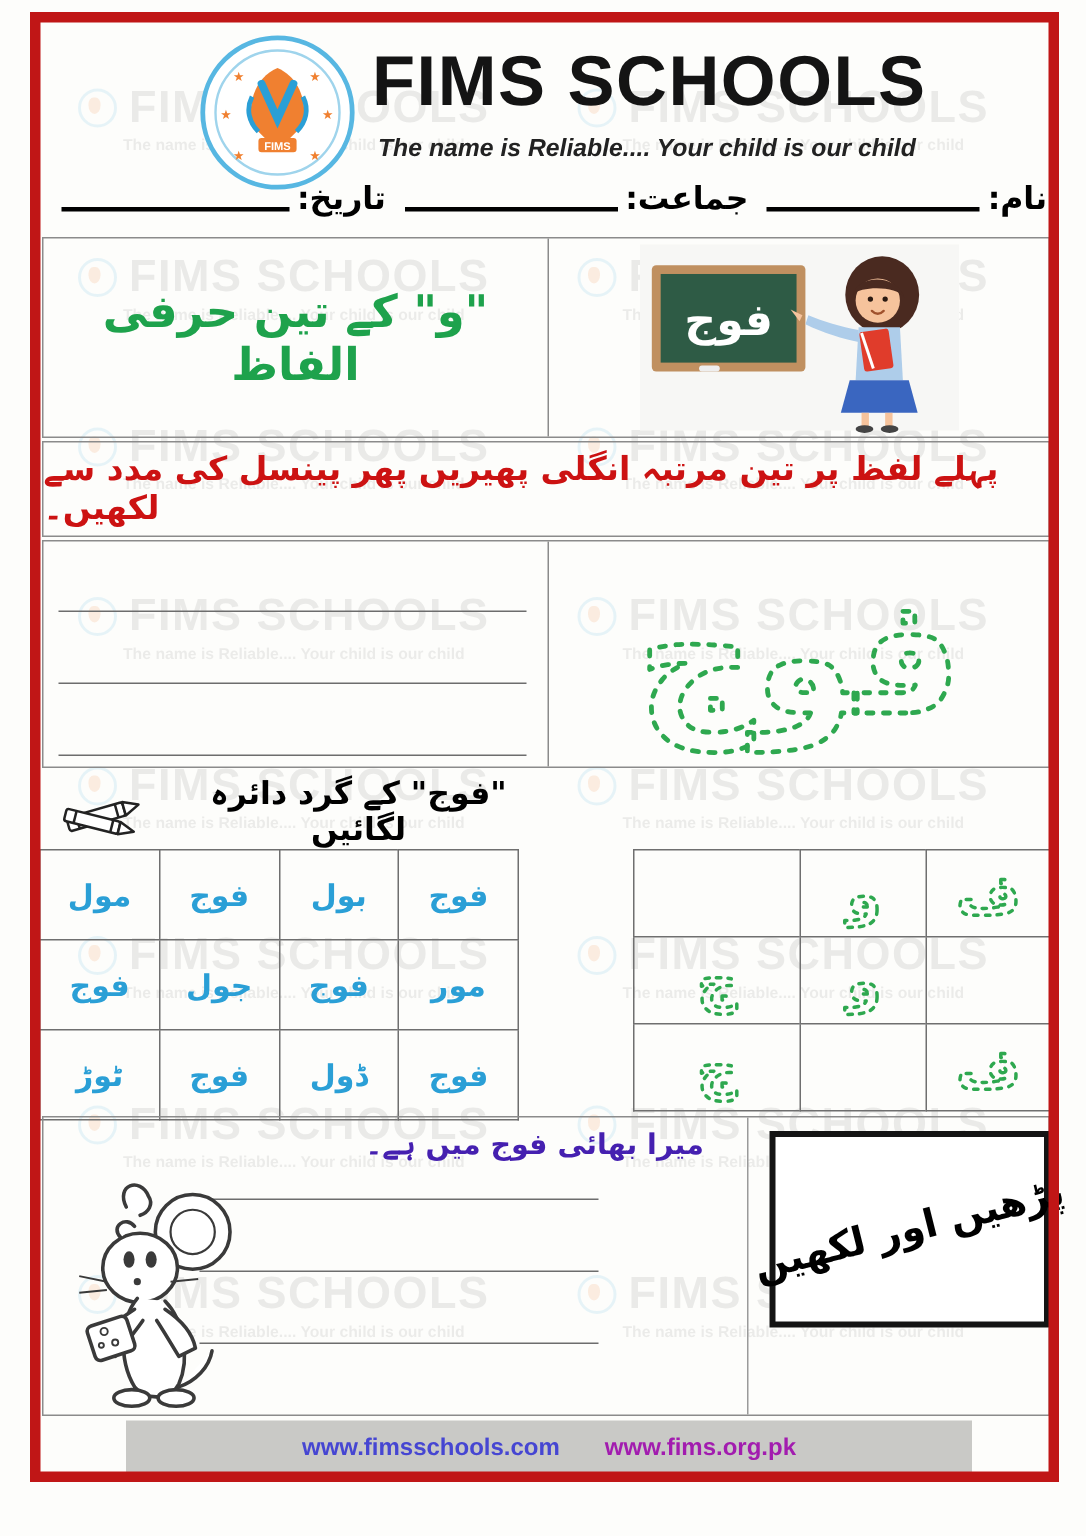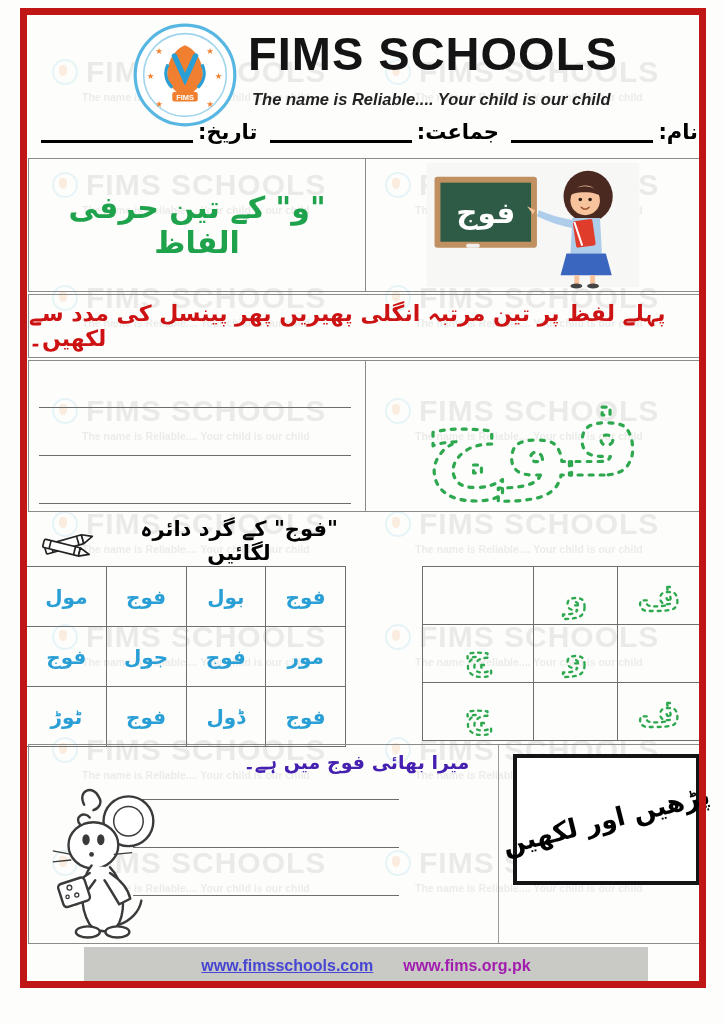--- a/index.html
+++ b/index.html
@@ -18,21 +18,21 @@
   
   .frame{position:absolute;left:20px;top:8px;width:686px;height:980px;border:7px solid var(--frame-red,#c01616);box-sizing:border-box;z-index:40;pointer-events:none;}
 
   
   .logo{position:absolute;left:132px;top:22px;width:106px;height:106px;z-index:10;}
   .school-title{position:absolute;left:248px;top:26px;z-index:10;font-family:"Liberation Sans",sans-serif;font-weight:800;font-size:47px;color:#141414;letter-spacing:1px;}
   .school-tagline{position:absolute;left:252px;top:90px;z-index:10;font-family:"Liberation Sans",sans-serif;font-weight:bold;font-style:italic;font-size:16.5px;color:#222;}
 
   
   .fields{position:absolute;left:36px;top:122px;width:662px;z-index:10;direction:rtl;display:flex;justify-content:space-between;align-items:flex-end;}
-  .field{display:flex;align-items:flex-end;}
+  .field{display:flex;align-items:flex-start;}
   .field-label{font-weight:bold;font-size:21px;color:#000;line-height:1;}
   .field-line{display:inline-block;height:16px;border-bottom:3.5px solid #000;margin:0 5px;}
   .line-name{width:142px;}.line-class{width:142px;}.line-date{width:152px;}
 
   
   .sec{position:absolute;left:28px;width:672px;background:transparent;border:1px solid #8b8b8b;box-sizing:border-box;z-index:10;}
   .sec-title{top:158px;height:134px;display:flex;}
   .cell-left{width:337px;border-left:0;border-right:1px solid #8b8b8b;box-sizing:border-box;display:flex;align-items:center;justify-content:center;}
   .cell-right{flex:1;display:flex;align-items:center;justify-content:center;}
   .lesson-title{direction:rtl;font-size:30px;font-weight:bold;color:var(--title-green,#1ea24c);text-align:center;}
@@ -400,18 +400,18 @@
           <circle cx="34" cy="130" r="1.8"></circle>
       </g>
     </svg>
   </div>
 
   <div class="read-write-box">
     <div class="read-write-text">پڑھیں اور لکھیں</div>
   </div>
 
   <div class="footer-bar">
-    <span class="footer-link" style="color: rgb(70, 70, 210); text-decoration: underline;">www.fimsschools.com</span>
+    <span class="footer-link" style="color: rgb(70, 70, 210);">www.fimsschools.com</span>
     <span class="footer-link" style="color: #a21caf;">www.fims.org.pk</span>
   </div>
 
   <div class="frame"></div>
 </div>
 
 </body></html>

